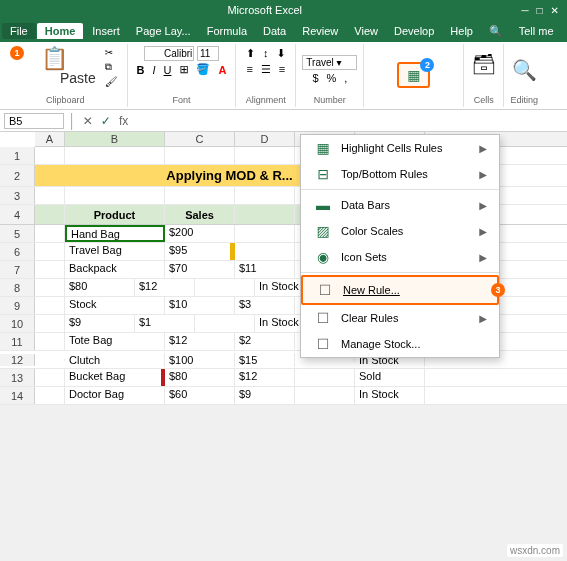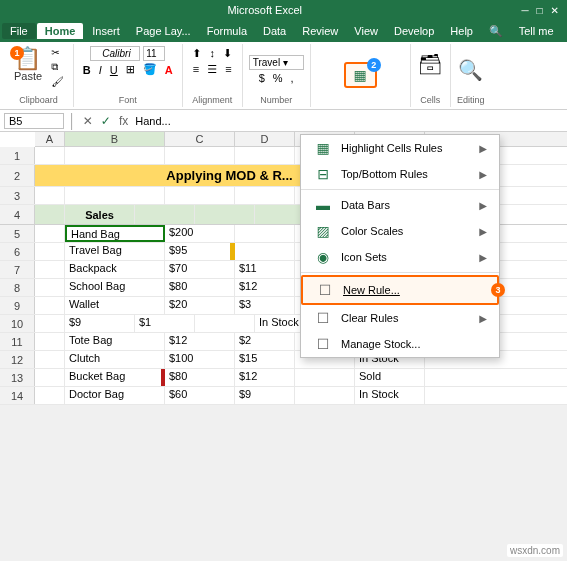--- a/index.html
+++ b/index.html
@@ -33,36 +33,36 @@
     <div style="padding: 2px 8px; font-size: 11px; color: white; cursor: pointer;">🔍</div>
     <div style="padding: 2px 8px; font-size: 11px; color: white; cursor: pointer;">Tell me</div>
   </div>
 
   <div style="background: white; border-bottom: 1px solid #d0d0d0; padding: 2px 4px; display: flex; align-items: stretch; gap: 0; min-height: 68px;">
 
     <div style="display:flex; flex-direction:column; align-items:center; border-right:1px solid #e0e0e0; padding: 2px 6px; min-width:55px; position:relative;">
       <div style="display:flex; align-items:flex-start; justify-content:center; gap:2px; flex:1;">
         <div style="display:flex; flex-direction:column; align-items:center; padding:2px 4px; cursor:pointer; border-radius:2px; position:relative;">
           <div style="font-size:22px; line-height:1;">📋</div>
-          <div style="font-size:11px; color:#333;">Paste</div>
+          <div style="font-size:14px; color:#333;margin-left:46px;">Paste</div>
           <div style="position:absolute; top:0; left:0; width:14px; height:14px; border-radius:50%; background:#ff6600; color:white; font-size:9px; font-weight:bold; display:flex; align-items:center; justify-content:center;">1</div>
         </div>
         <div style="display:flex; flex-direction:column; gap:1px;">
           <div style="padding:1px 3px; cursor:pointer; font-size:10px;">✂</div>
           <div style="padding:1px 3px; cursor:pointer; font-size:10px;">⧉</div>
           <div style="padding:1px 3px; cursor:pointer; font-size:10px;">🖌</div>
         </div>
       </div>
       <div style="font-size:9px; color:#666; margin-top:2px;">Clipboard</div>
     </div>
 
     <div style="display:flex; flex-direction:column; align-items:center; border-right:1px solid #e0e0e0; padding:2px 6px; min-width:80px; position:relative;">
       <div style="flex:1; display:flex; flex-direction:column; align-items:center; gap:1px;">
         <div style="display:flex; align-items:center; gap:3px;">
-          <div style="border:1px solid #c0c0c0; padding:1px 11px; font-size:10px; cursor:pointer; width:50px; overflow:hidden;font-style:italic;">Calibri</div>
+          <div style="border:1px solid #c0c0c0; padding:1px 19px; font-size:10px; cursor:pointer; width:50px; overflow:hidden;">Calibri</div>
           <div style="border:1px solid #c0c0c0; padding:1px 2px; font-size:10px; cursor:pointer; width:22px;">11</div>
         </div>
         <div style="display:flex; align-items:center; gap:2px;">
           <div style="font-weight:bold; font-size:11px; cursor:pointer; padding:1px 3px; border-radius:2px;">B</div>
           <div style="font-style:italic; font-size:11px; cursor:pointer; padding:1px 3px;">I</div>
           <div style="text-decoration:underline; font-size:11px; cursor:pointer; padding:1px 3px;">U</div>
           <div style="font-size:11px; cursor:pointer; padding:1px 3px;">⊞</div>
           <div style="font-size:11px; cursor:pointer; padding:1px 3px;">🪣</div>
           <div style="font-size:11px; cursor:pointer; padding:1px 3px; font-weight:bold; color:#ff0000;">A</div>
         </div>
@@ -122,21 +122,20 @@
       <div style="font-size:9px; color:#666; margin-top:2px;">Editing</div>
     </div>
   </div>
 
   <div style="background:white; border-bottom:1px solid #d0d0d0; display:flex; align-items:center; height:22px; padding:0 4px; gap:4px;">
     <input style="width: 60px; border: 1px solid rgb(192, 192, 192); padding: 1px 4px; font-size: 11px;" value="B5">
     <span style="color:#aaa; font-size:14px;">│</span>
     <span style="cursor:pointer; color:#666; font-size:12px; padding:0 2px;">✕</span>
     <span style="cursor:pointer; color:#217346; font-size:12px; padding:0 2px;">✓</span>
     <span style="cursor:pointer; color:#666; font-size:12px; padding:0 2px;">fx</span>
-    <input style="flex: 1 1 0%; border: none; outline: none; font-size: 11px; padding: 1px;" value="Hand...">
   </div>
 
   <div style="background:white;">
 
     <div style="display:flex; background:#f2f2f2; border-bottom:1px solid #d0d0d0; margin-left:35px;">
       <div style="width:30px; border-right:1px solid #d0d0d0; text-align:center; font-size:11px; color:#444; padding:1px 2px;">A</div>
       <div style="width:100px; border-right:1px solid #d0d0d0; text-align:center; font-size:11px; color:#444; padding:1px 2px; background:#d9ead3;">B</div>
       <div style="width:70px; border-right:1px solid #d0d0d0; text-align:center; font-size:11px; color:#444; padding:1px 2px;">C</div>
       <div style="width:60px; border-right:1px solid #d0d0d0; text-align:center; font-size:11px; color:#444; padding:1px 2px;">D</div>
       <div style="width:60px; border-right:1px solid #d0d0d0; text-align:center; font-size:11px; color:#444; padding:1px 2px;">E</div>
@@ -164,20 +163,21 @@
       <div style="width:100px; border-right:1px solid #e8e8e8; padding:1px 4px;"></div>
       <div style="width:70px; border-right:1px solid #e8e8e8; padding:1px 4px;"></div>
       <div style="width:60px; border-right:1px solid #e8e8e8; padding:1px 4px;"></div>
       <div style="width:60px; border-right:1px solid #e8e8e8; padding:1px 4px;"></div>
       <div style="width:70px; border-right:1px solid #e8e8e8; padding:1px 4px;"></div>
     </div>
 
     <div style="display:flex; border-bottom:1px solid #d0d0d0; height:20px;">
       <div style="width:35px; background:#f2f2f2; border-right:1px solid #d0d0d0; text-align:center; font-size:11px; color:#444; display:flex; align-items:center; justify-content:center;">4</div>
       <div style="width:30px; border-right:1px solid #e8e8e8; background:#d9ead3; padding:1px 4px;"></div>
+      <div style="width:100px; border-right:1px solid #e8e8e8; background:#d9ead3; padding:1px 4px; font-weight:bold; text-align:center; display:flex; align-items:center; justify-content:center; font-size:11px;">Product</div>
       <div style="width:70px; border-right:1px solid #e8e8e8; background:#d9ead3; padding:1px 4px; font-weight:bold; text-align:center; display:flex; align-items:center; justify-content:center; font-size:11px;">Sales</div>
       <div style="width:60px; border-right:1px solid #e8e8e8; background:#d9ead3; padding:1px 4px;"></div>
       <div style="width:60px; border-right:1px solid #e8e8e8; background:#d9ead3; padding:1px 4px;"></div>
       <div style="width:70px; border-right:1px solid #e8e8e8; background:#d9ead3; padding:1px 4px;"></div>
     </div>
 
     <div style="display:flex; border-bottom:1px solid #e8e8e8; height:18px;">
       <div style="width:35px; background:#f2f2f2; border-right:1px solid #d0d0d0; text-align:center; font-size:11px; color:#444; display:flex; align-items:center; justify-content:center;">5</div>
       <div style="width:30px; border-right:1px solid #e8e8e8; padding:1px 4px;"></div>
       <div style="width:100px; border-right:1px solid #e8e8e8; padding:1px 4px; font-size:11px; border:2px solid #107c10;">Hand Bag</div>
@@ -200,31 +200,30 @@
       <div style="width:30px; border-right:1px solid #e8e8e8; padding:1px 4px;"></div>
       <div style="width:100px; border-right:1px solid #e8e8e8; padding:1px 4px; font-size:11px;">Backpack</div>
       <div style="width:70px; border-right:1px solid #e8e8e8; padding:1px 4px; font-size:11px;">$70</div>
       <div style="width:60px; border-right:1px solid #e8e8e8; padding:1px 4px; font-size:11px;">$11</div>
       <div style="width:60px; border-right:1px solid #e8e8e8; padding:1px 4px; font-size:11px;"></div>
       <div style="width:70px; border-right:1px solid #e8e8e8; padding:1px 4px; font-size:11px;">Sold</div>
     </div>
     <div style="display:flex; border-bottom:1px solid #e8e8e8; height:18px;">
       <div style="width:35px; background:#f2f2f2; border-right:1px solid #d0d0d0; text-align:center; font-size:11px; color:#444; display:flex; align-items:center; justify-content:center;">8</div>
       <div style="width:30px; border-right:1px solid #e8e8e8; padding:1px 4px;"></div>
-      <div style="width:100px; border-right:1px solid #e8e8e8; padding:1px 4px; font-size:11px;">School Bag</div>
       <div style="width:70px; border-right:1px solid #e8e8e8; padding:1px 4px; font-size:11px;">$80</div>
       <div style="width:60px; border-right:1px solid #e8e8e8; padding:1px 4px; font-size:11px;">$12</div>
       <div style="width:60px; border-right:1px solid #e8e8e8; padding:1px 4px; font-size:11px;"></div>
       <div style="width:70px; border-right:1px solid #e8e8e8; padding:1px 4px; font-size:11px;">In Stock</div>
     </div>
     <div style="display:flex; border-bottom:1px solid #e8e8e8; height:18px;">
       <div style="width:35px; background:#f2f2f2; border-right:1px solid #d0d0d0; text-align:center; font-size:11px; color:#444; display:flex; align-items:center; justify-content:center;">9</div>
       <div style="width:30px; border-right:1px solid #e8e8e8; padding:1px 4px;"></div>
-      <div style="width:100px; border-right:1px solid #e8e8e8; padding:1px 4px; font-size:11px;">Wallet</div>
-      <div style="width:70px; border-right:1px solid #e8e8e8; padding:1px 4px; font-size:11px;">$20</div>
+      <div style="width:100px; border-right:1px solid #e8e8e8; padding:1px 4px; font-size:11px;">Stock</div>
+      <div style="width:70px; border-right:1px solid #e8e8e8; padding:1px 4px; font-size:11px;">$10</div>
       <div style="width:60px; border-right:1px solid #e8e8e8; padding:1px 4px; font-size:11px;">$3</div>
       <div style="width:60px; border-right:1px solid #e8e8e8; padding:1px 4px; font-size:11px;"></div>
       <div style="width:70px; border-right:1px solid #e8e8e8; padding:1px 4px; font-size:11px;">Sold</div>
     </div>
     <div style="display:flex; border-bottom:1px solid #e8e8e8; height:18px;">
       <div style="width:35px; background:#f2f2f2; border-right:1px solid #d0d0d0; text-align:center; font-size:11px; color:#444; display:flex; align-items:center; justify-content:center;">10</div>
       <div style="width:30px; border-right:1px solid #e8e8e8; padding:1px 4px;"></div>
       <div style="width:70px; border-right:1px solid #e8e8e8; padding:1px 4px; font-size:11px;">$9</div>
       <div style="width:60px; border-right:1px solid #e8e8e8; padding:1px 4px; font-size:11px;">$1</div>
       <div style="width:60px; border-right:1px solid #e8e8e8; padding:1px 4px; font-size:11px;"></div>
@@ -232,21 +231,21 @@
     </div>
     <div style="display:flex; border-bottom:1px solid #e8e8e8; height:18px;">
       <div style="width:35px; background:#f2f2f2; border-right:1px solid #d0d0d0; text-align:center; font-size:11px; color:#444; display:flex; align-items:center; justify-content:center;">11</div>
       <div style="width:30px; border-right:1px solid #e8e8e8; padding:1px 4px;"></div>
       <div style="width:100px; border-right:1px solid #e8e8e8; padding:1px 4px; font-size:11px;">Tote Bag</div>
       <div style="width:70px; border-right:1px solid #e8e8e8; padding:1px 4px; font-size:11px;">$12</div>
       <div style="width:60px; border-right:1px solid #e8e8e8; padding:1px 4px; font-size:11px;">$2</div>
       <div style="width:60px; border-right:1px solid #e8e8e8; padding:1px 4px; font-size:11px;"></div>
       <div style="width:70px; border-right:1px solid #e8e8e8; padding:1px 4px; font-size:11px;">Sold</div>
     </div>
-    <div style="display:flex; border-bottom:1px solid #e8e8e8; height:18px;">
+    <div style="display:flex; border-bottom:1px solid #e8e8e8; height:18px;align-items:center;">
       <div style="width:35px; background:#f2f2f2; border-right:1px solid #d0d0d0; text-align:center; font-size:11px; color:#444; display:flex; align-items:center; justify-content:center;">12</div>
       <div style="width:30px; border-right:1px solid #e8e8e8; padding:1px 4px;"></div>
       <div style="width:100px; border-right:1px solid #e8e8e8; padding:1px 4px; font-size:11px;">Clutch</div>
       <div style="width:70px; border-right:1px solid #e8e8e8; padding:1px 4px; font-size:11px;">$100</div>
       <div style="width:60px; border-right:1px solid #e8e8e8; padding:1px 4px; font-size:11px;">$15</div>
       <div style="width:60px; border-right:1px solid #e8e8e8; padding:1px 4px; font-size:11px;"></div>
       <div style="width:70px; border-right:1px solid #e8e8e8; padding:1px 4px; font-size:11px;">In Stock</div>
     </div>
     <div style="display:flex; border-bottom:1px solid #e8e8e8; height:18px;">
       <div style="width:35px; background:#f2f2f2; border-right:1px solid #d0d0d0; text-align:center; font-size:11px; color:#444; display:flex; align-items:center; justify-content:center;">13</div>

